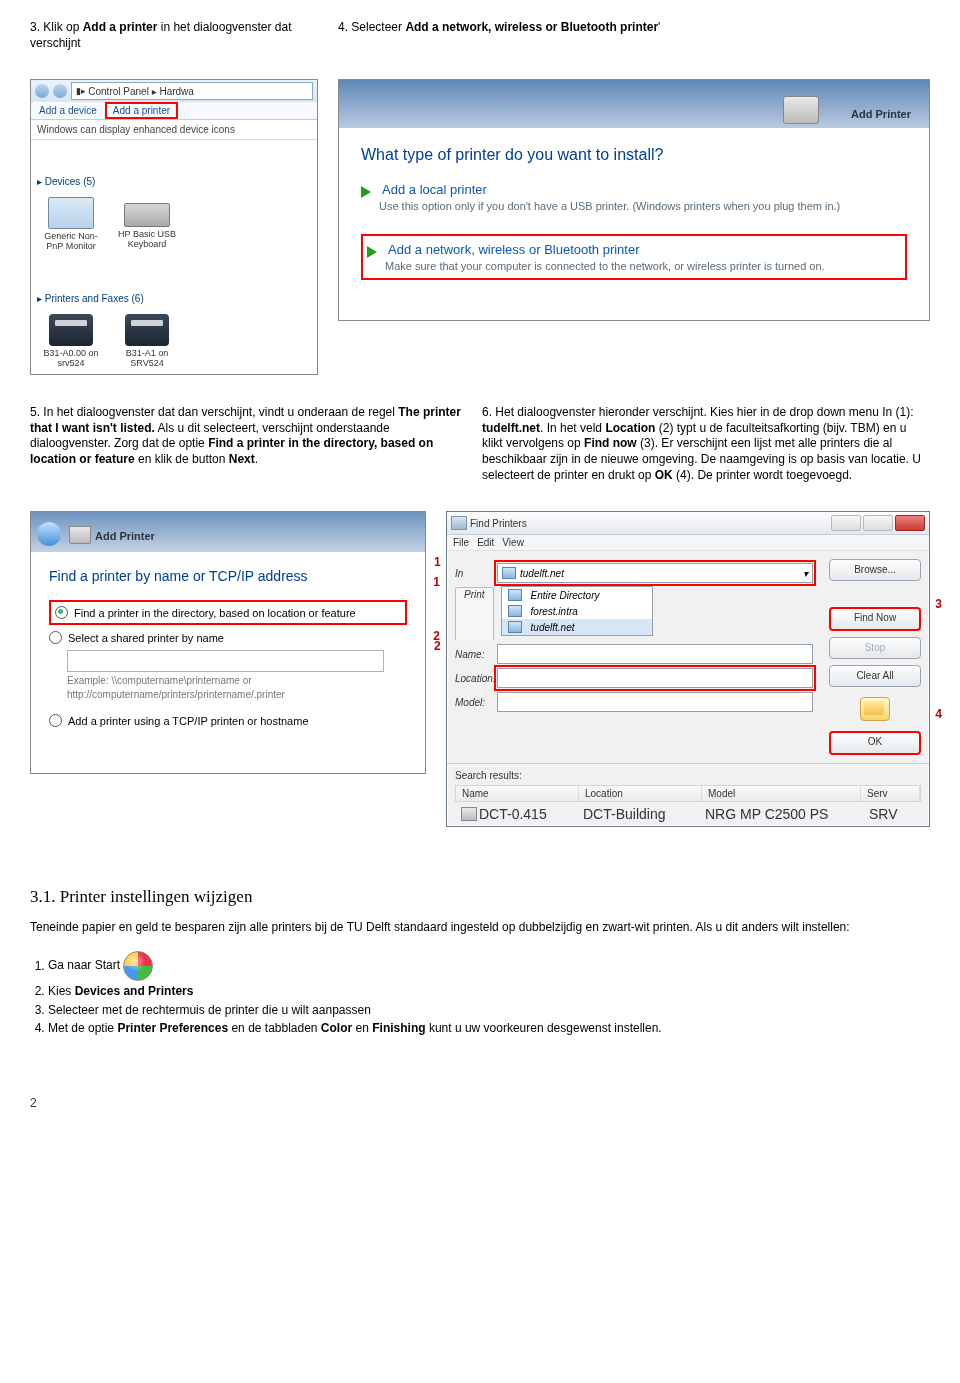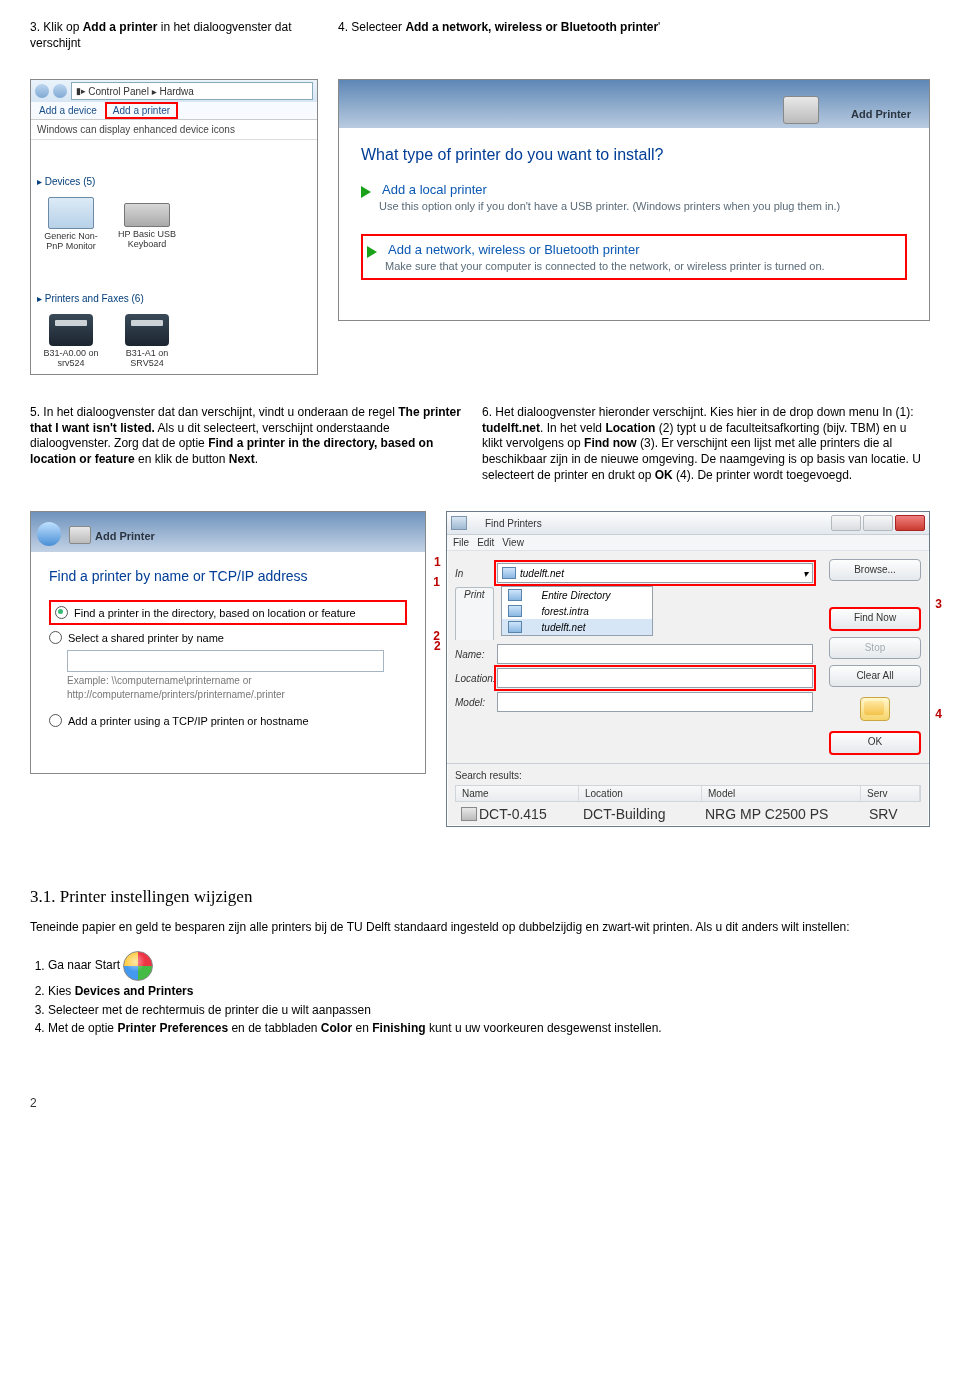--- a/index.html
+++ b/index.html
@@ -153,21 +153,21 @@
   .scr4wrap{ position:relative; }
   .scr4{
     border:1px solid #6b7b8a; background:#f1f1f1; font-size:10px;
     box-shadow:0 0 0 1px #fff inset;
   }
   .scr4 .titlebar{
     height:22px; background:linear-gradient(#fdfdfd,#e2e8ee);
     display:flex; align-items:center; justify-content:space-between;
     padding:0 4px; border-bottom:1px solid #c8ced4;
   }
-  .scr4 .tt{ display:flex; align-items:center; gap:18px; color:#333; }
+  .scr4 .tt{ display:flex; align-items:center; gap:3px; color:#333; }
   .scr4 .winicon{
     width:14px; height:12px; background:linear-gradient(#d8e6f3,#9fb9d0);
     border:1px solid #7d95ad;
   }
   .scr4 .winbtns{ display:flex; gap:2px; }
   .scr4 .wb{
     width:28px; height:14px; background:linear-gradient(#f7f7f7,#dadde0);
     border:1px solid #b3b9bf; border-radius:2px;
   }
   .scr4 .wb.close{
@@ -196,21 +196,21 @@
   }
   .scr4 .field .inp .dirico{
     width:12px; height:10px;
     background:linear-gradient(#cfe5fb,#8ab7e2); border:1px solid #5a84ac;
   }
   .scr4 .field.boxed .inp{ outline:2px solid red; outline-offset:1px; }
   .scr4 .dd{
     position:relative; background:#fff; border:1px solid #94a0ab;
     margin:-1px 0 4px 42px; width:150px; font-size:10px;
   }
-  .scr4 .dd div{ padding:2px 6px; display:flex; align-items:center; gap:20px; }
+  .scr4 .dd div{ padding:2px 6px; display:flex; align-items:center; gap:9px; }
   .scr4 .dd .hl{ background:#d6e6f6; }
   .scr4 .dd .dirico{
     width:12px; height:10px;
     background:linear-gradient(#cfe5fb,#8ab7e2); border:1px solid #5a84ac;
   }
   .scr4 .tabs{ display:flex; gap:0; margin-left:42px; }
   .scr4 .tabs div{
     border:1px solid #b5bdc4; border-bottom:none; padding:1px 8px; background:#f4f6f8;
     border-radius:3px 3px 0 0; margin-right:-1px; color:#333;
   }

